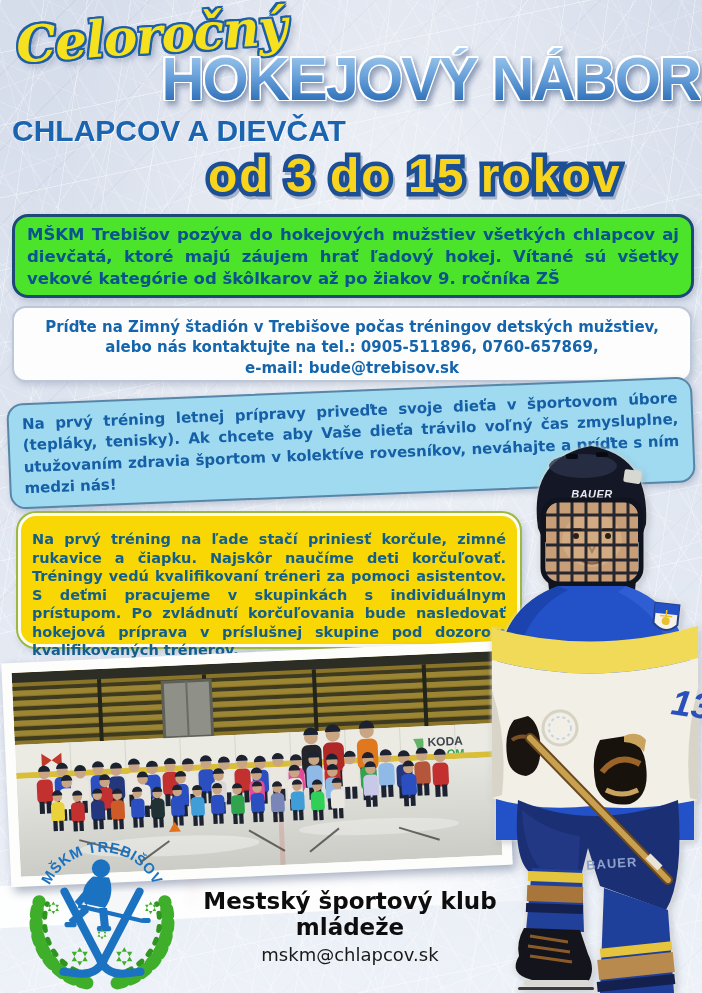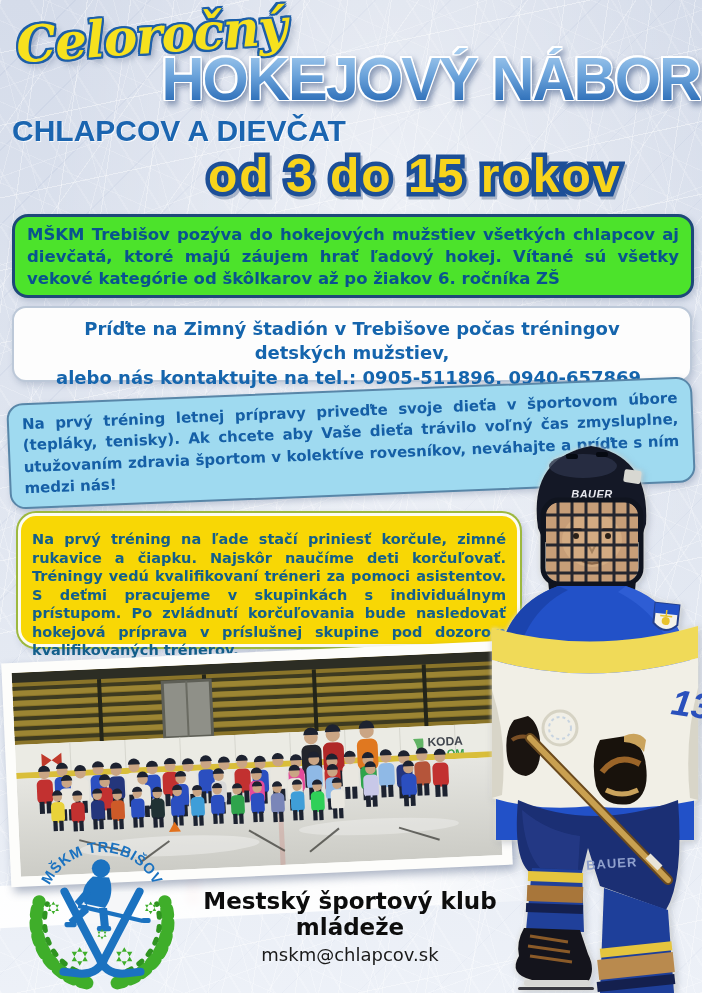--- a/index.html
+++ b/index.html
@@ -48,21 +48,21 @@
     -webkit-text-stroke:9px #1d4f97;}
   .age-range .layer-front{position:relative;color:#f8d41c;}
   
   .box{position:absolute;box-sizing:border-box;font-weight:bold;}
   .green-box{left:12px;top:214px;width:682px;height:84px;background:#4ce32b;
     border:3px solid #1e4878;border-radius:16px;padding:7px 12px;
     color:#09538e;font-size:16.5px;line-height:1.33;text-align:justify;
     box-shadow:2px 3px 6px rgba(60,80,120,.25);}
   .white-box{left:12px;top:306px;width:680px;height:76px;background:#fdfdfd;
     border:2px solid #bcc8d8;border-radius:14px;padding:9px 24px;
-    color:#1565ad;font-size:18px;line-height:1.35;text-align:center;
+    color:#1565ad;font-size:15px;line-height:1.35;text-align:center;
     box-shadow:2px 3px 6px rgba(60,80,120,.22);}
   .blue-box{left:8px;top:390px;width:686px;height:106px;background:#9fdaf0;
     border:2px solid #5886a8;border-radius:16px;padding:9px 13px;
     color:#155fa6;font-size:15px;line-height:1.42;text-align:justify;
     transform:rotate(-2.3deg);box-shadow:2px 3px 6px rgba(60,80,120,.25);}
   .yellow-box{left:18px;top:513px;width:502px;height:134px;background:#f8d705;
     border:3px solid #fcfcf2;border-radius:18px;padding:14px 11px;
     color:#135f8b;font-size:14.5px;line-height:1.28;text-align:justify;
     box-shadow:0 0 0 2px #9db83e,3px 4px 8px rgba(60,80,120,.3);}
   
@@ -98,26 +98,26 @@
 
   <div class="script-title">Celoročný</div>
   <h1 class="main-title" style="margin:0">HOKEJOVÝ NÁBOR</h1>
   <div class="subtitle">CHLAPCOV A DIEVČAT</div>
   <div class="age-range">
     <span class="layer-back" aria-hidden="true">od 3 do 15 rokov</span>
     <span class="layer-front">od 3 do 15 rokov</span>
   </div>
 
   <section class="box green-box">
-    <span>MŠKM Trebišov pozýva do hokejových mužstiev všetkých chlapcov aj dievčatá, ktoré majú záujem hrať ľadový hokej. Vítané sú všetky vekové kategórie od škôlkarov až po žiakov 6. ročníka ZŠ</span>
+    <span>MŠKM Trebišov pozýva do hokejových mužstiev všetkých chlapcov aj dievčatá, ktoré majú záujem hrať ľadový hokej. Vítané sú všetky vekové kategórie od škôlkarov až po žiakov 9. ročníka ZŠ</span>
   </section>
 
   <section class="box white-box">
     <div>Príďte na Zimný štadión v Trebišove počas tréningov detských mužstiev,</div>
-    <div>alebo nás kontaktujte na tel.: 0905-511896, 0940-657869,</div>
+    <div>alebo nás kontaktujte na tel.: 0905-511896, 0760-657869,</div>
     <div>e-mail: bude@trebisov.sk</div>
   </section>
 
   <section class="box blue-box">
     <span>Na prvý tréning letnej prípravy priveďte svoje dieťa v športovom úbore (tepláky, tenisky). Ak chcete aby Vaše dieťa trávilo voľný čas zmysluplne, utužovaním zdravia športom v kolektíve rovesníkov, neváhajte a príďte s ním medzi nás!</span>
   </section>
 
   <section class="box yellow-box">
     <span>Na prvý tréning na ľade stačí priniesť korčule, zimné rukavice a čiapku. Najskôr naučíme deti korčuľovať. Tréningy vedú kvalifikovaní tréneri za pomoci asistentov. S deťmi pracujeme v skupinkách s individuálnym prístupom. Po zvládnutí korčuľovania bude nasledovať hokejová príprava v príslušnej skupine pod dozorom kvalifikovaných trénerov.</span>
   </section>

